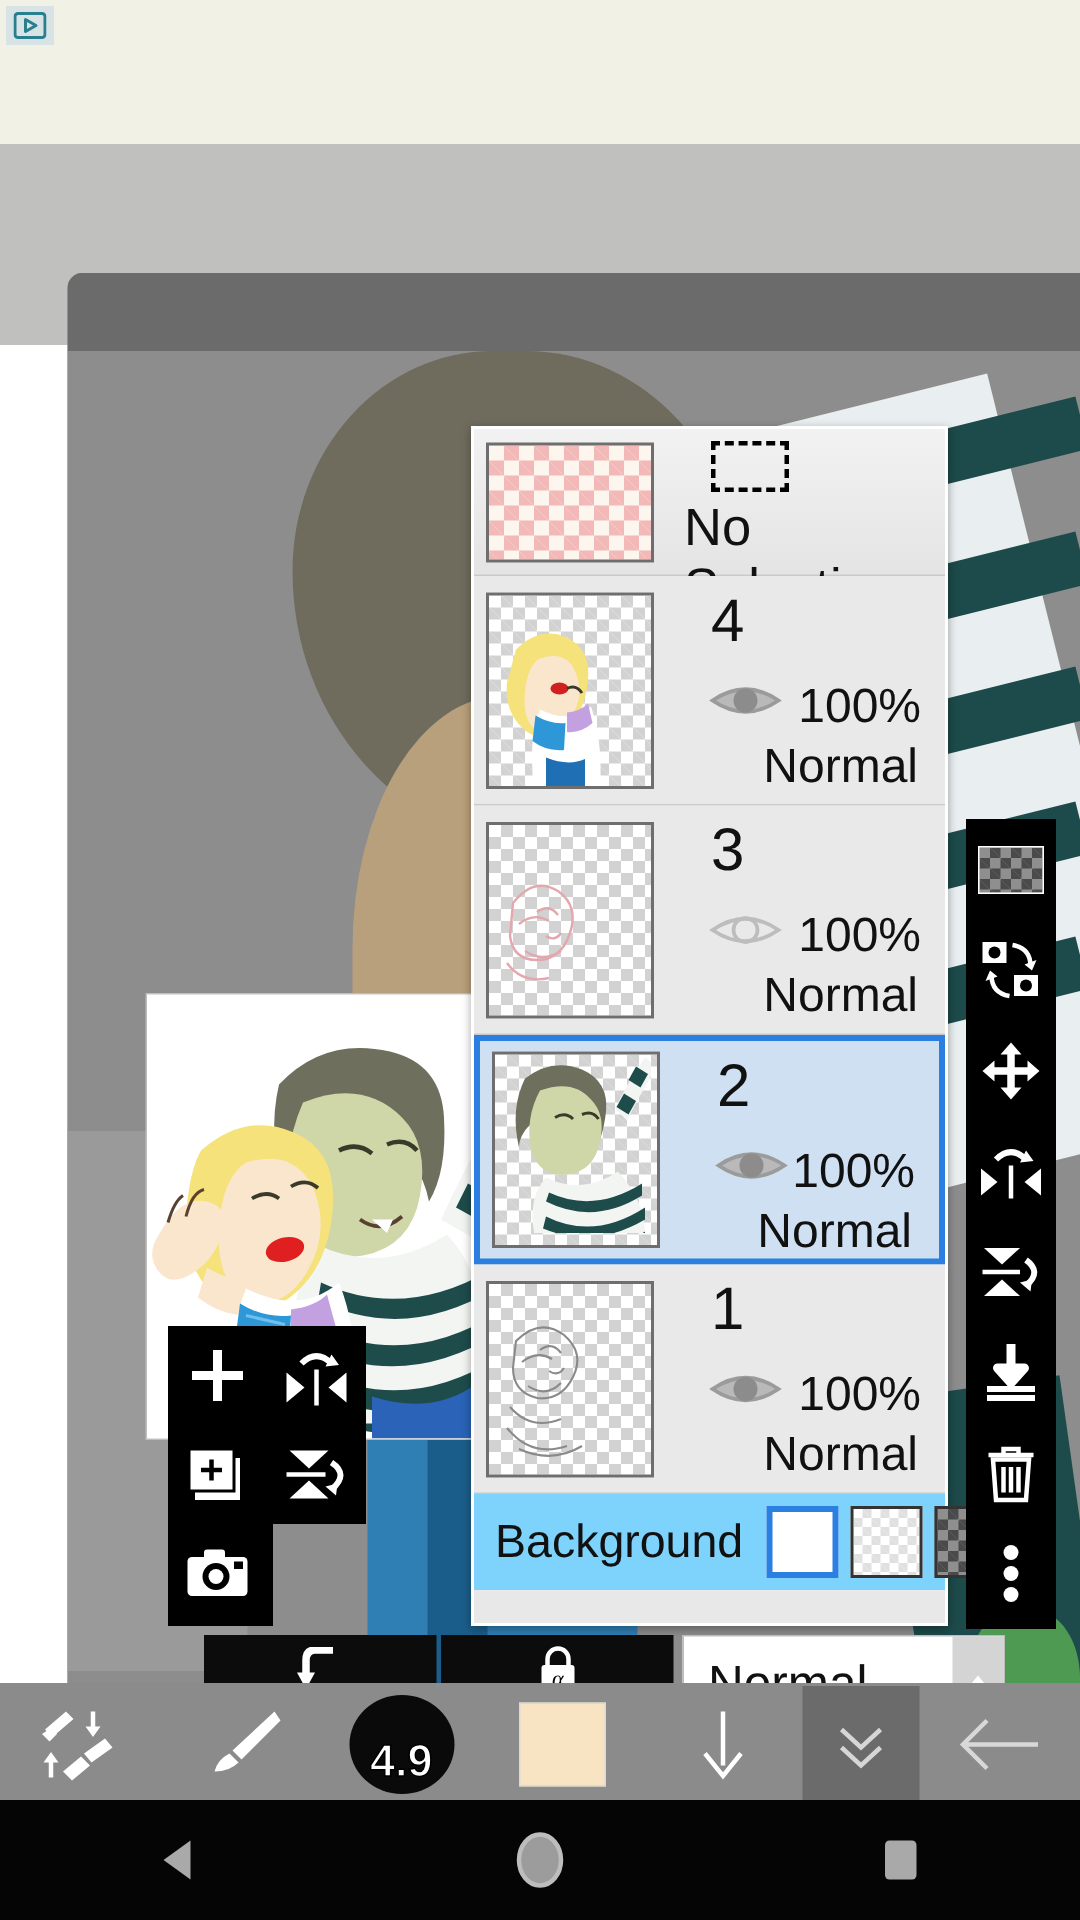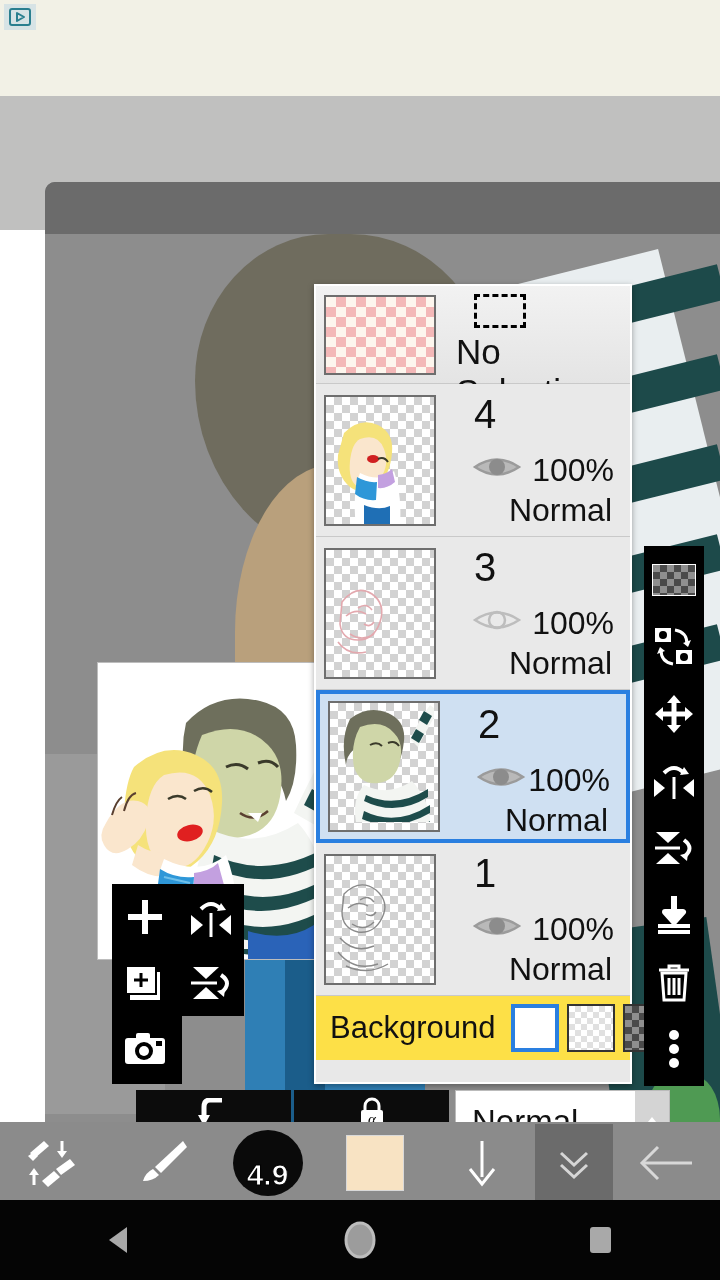--- a/index.html
+++ b/index.html
@@ -85,21 +85,21 @@
   .lp-info{flex:1;height:100%;position:relative;}
   .lp-num{position:absolute;left:32px;top:10px;font-size:40px;color:#111;line-height:1;}
   .eye{position:absolute;left:30px;top:68px;width:50px;height:30px;}
   .pct{position:absolute;right:16px;top:68px;font-size:32px;color:#111;}
   .blend{position:absolute;right:18px;top:108px;font-size:32px;color:#111;}
   #sel-box{position:absolute;left:32px;top:8px;width:52px;height:34px;
       border:3px dashed #000;box-sizing:border-box;}
   #sel-text{position:absolute;left:14px;top:46px;font-size:35px;color:#111;}
 
   #bg-row{height:64px;display:flex;align-items:center;border-bottom:none;
-      background:#fde047;padding-left:14px;}
+      background:#7dd3fc;padding-left:14px;}
   #bg-label{font-size:31px;color:#111;}
   .bg-swatch{width:48px;height:48px;margin-left:8px;box-sizing:border-box;border:2px solid #333;flex:none;}
   .bg-swatch.sel{border:4px solid #2a7fe0;}
 
   
   #layer-tools{position:absolute;left:112px;top:788px;width:132px;height:200px;}
   #lt-a{position:absolute;left:0;top:0;width:132px;height:132px;background:#000;}
   #lt-b{position:absolute;left:0;top:132px;width:70px;height:68px;background:#000;}
   .lt-cell{position:absolute;width:66px;height:66px;display:flex;align-items:center;justify-content:center;}
 

